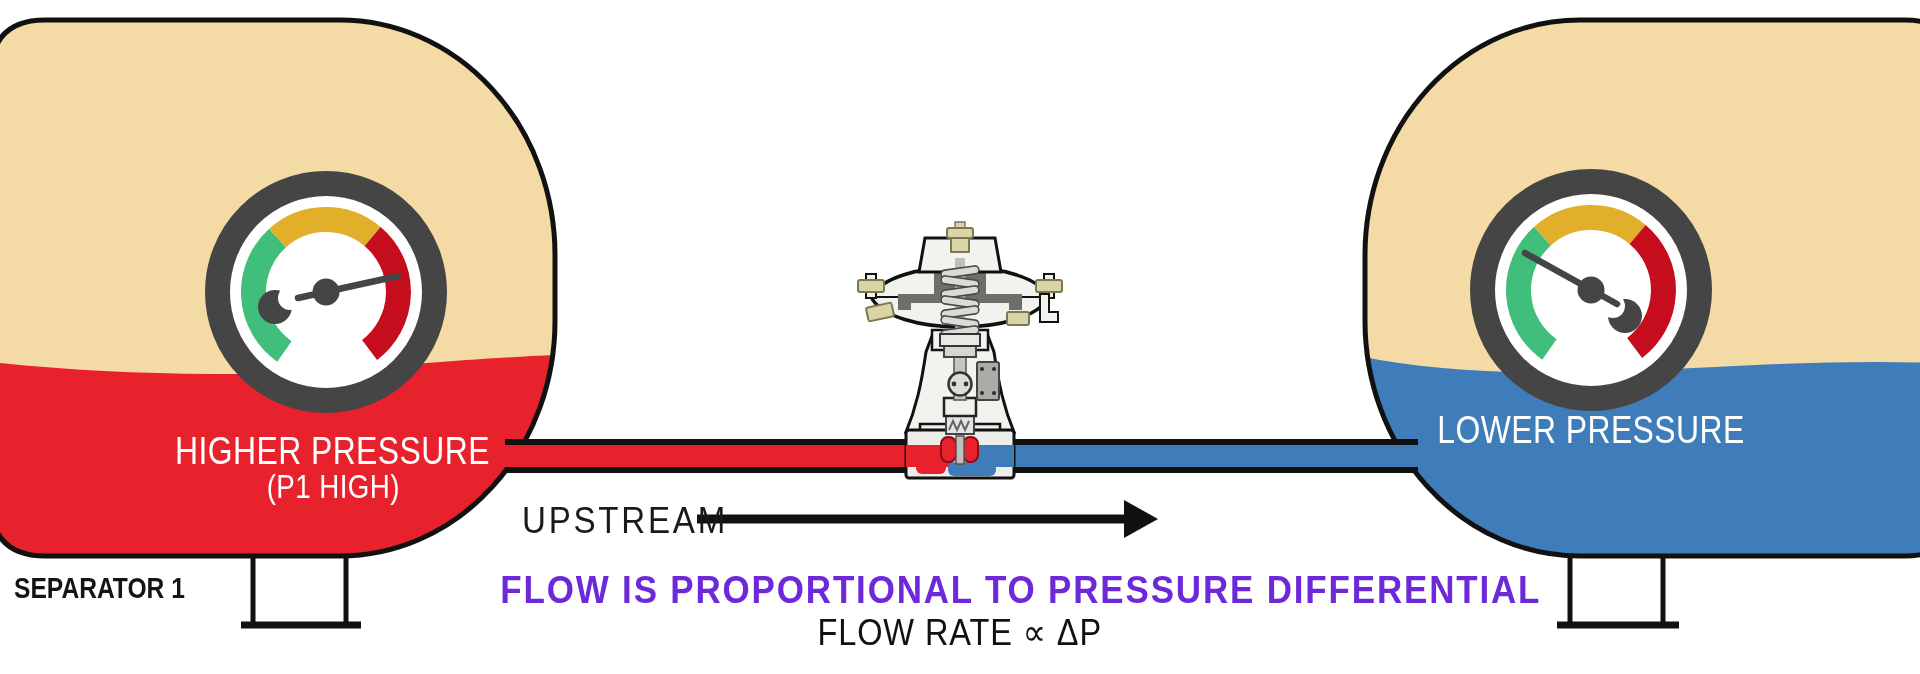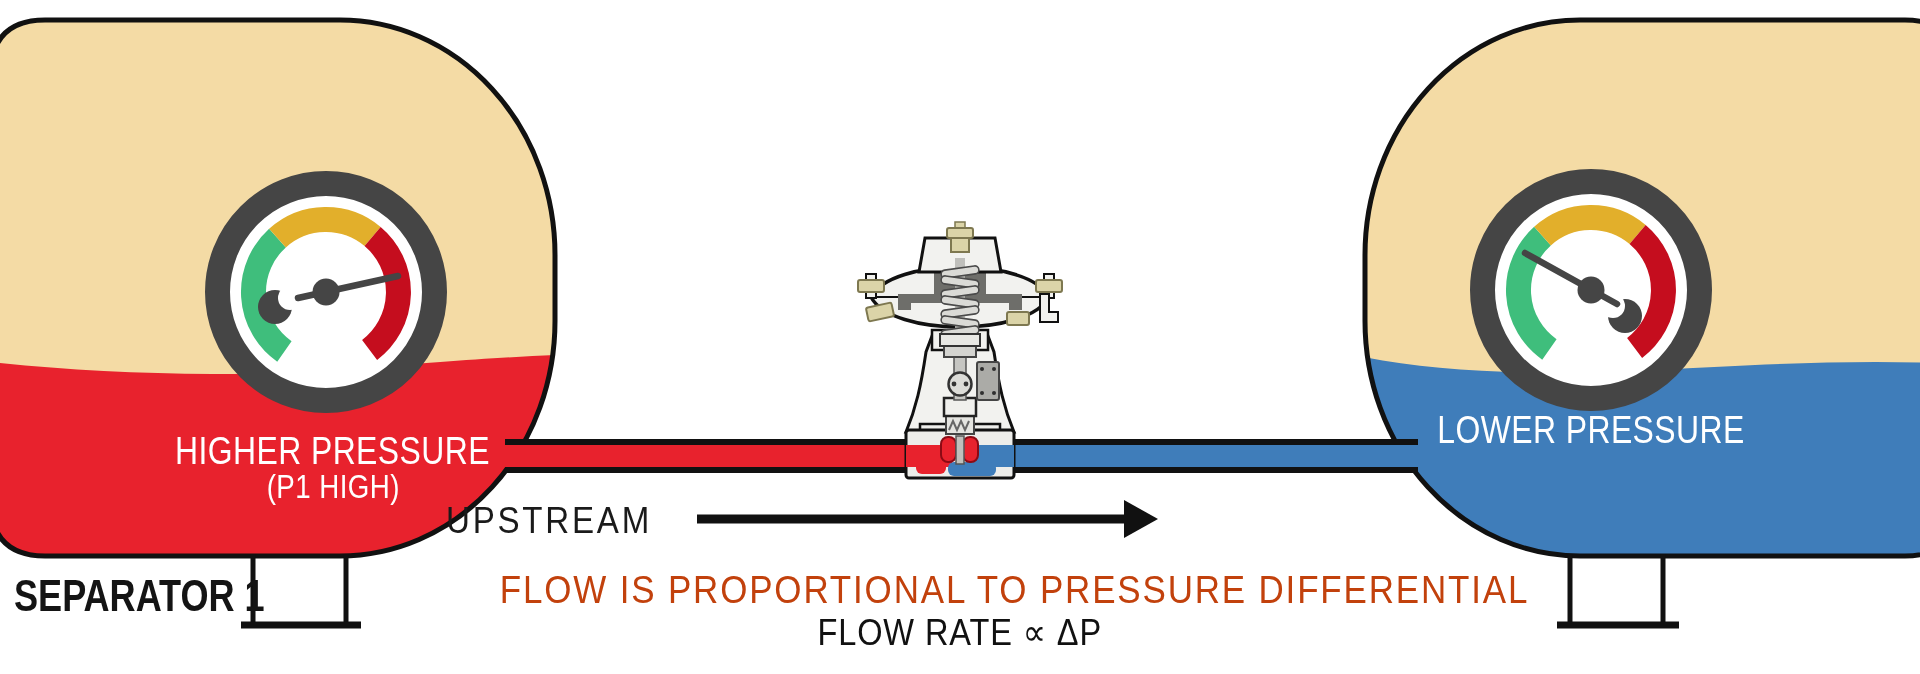--- a/index.html
+++ b/index.html
@@ -5,23 +5,23 @@
   html,body{margin:0;padding:0;background:#fff;}
   .stage{position:relative;width:1920px;height:674px;background:#ffffff;overflow:hidden;
          font-family:"Liberation Sans","DejaVu Sans",sans-serif;}
   .stage svg{position:absolute;left:0;top:0;}
   .lbl{position:absolute;white-space:nowrap;line-height:1.18;}
   .cnd{display:inline-block;transform:scaleX(.84);transform-origin:center;}
   .cnd-l{display:inline-block;transform:scaleX(.82);transform-origin:left center;}
   .cnd-r{display:inline-block;transform:scaleX(.82);transform-origin:right center;}
   .tank-label{font-size:38px;font-weight:400;color:#ffffff;letter-spacing:.5px;text-align:center;}
   .tank-sub{font-size:33px;font-weight:400;color:#ffffff;text-align:center;letter-spacing:.5px;}
-  .sep-label{font-size:44px;font-weight:700;color:#141414;}
-  .stream-label{font-size:36px;font-weight:400;color:#1a1a1a;letter-spacing:3px;text-align:left;}
-  .caption{font-size:38px;font-weight:400;color:#c2410c;letter-spacing:2px;text-align:center;}
+  .sep-label{font-size:30px;font-weight:700;color:#141414;}
+  .stream-label{font-size:36px;font-weight:400;color:#1a1a1a;letter-spacing:3px;text-align:right;}
+  .caption{font-size:38px;font-weight:700;color:#6d28d9;letter-spacing:2px;text-align:center;}
   .formula{font-size:37px;font-weight:400;color:#111;letter-spacing:1px;text-align:center;}
 </style>
 </head>
 <body>
 
 <div class="stage">
 
 <svg width="1920" height="674" viewBox="0 0 1920 674">
   <defs>
     <clipPath id="clipTankL">

